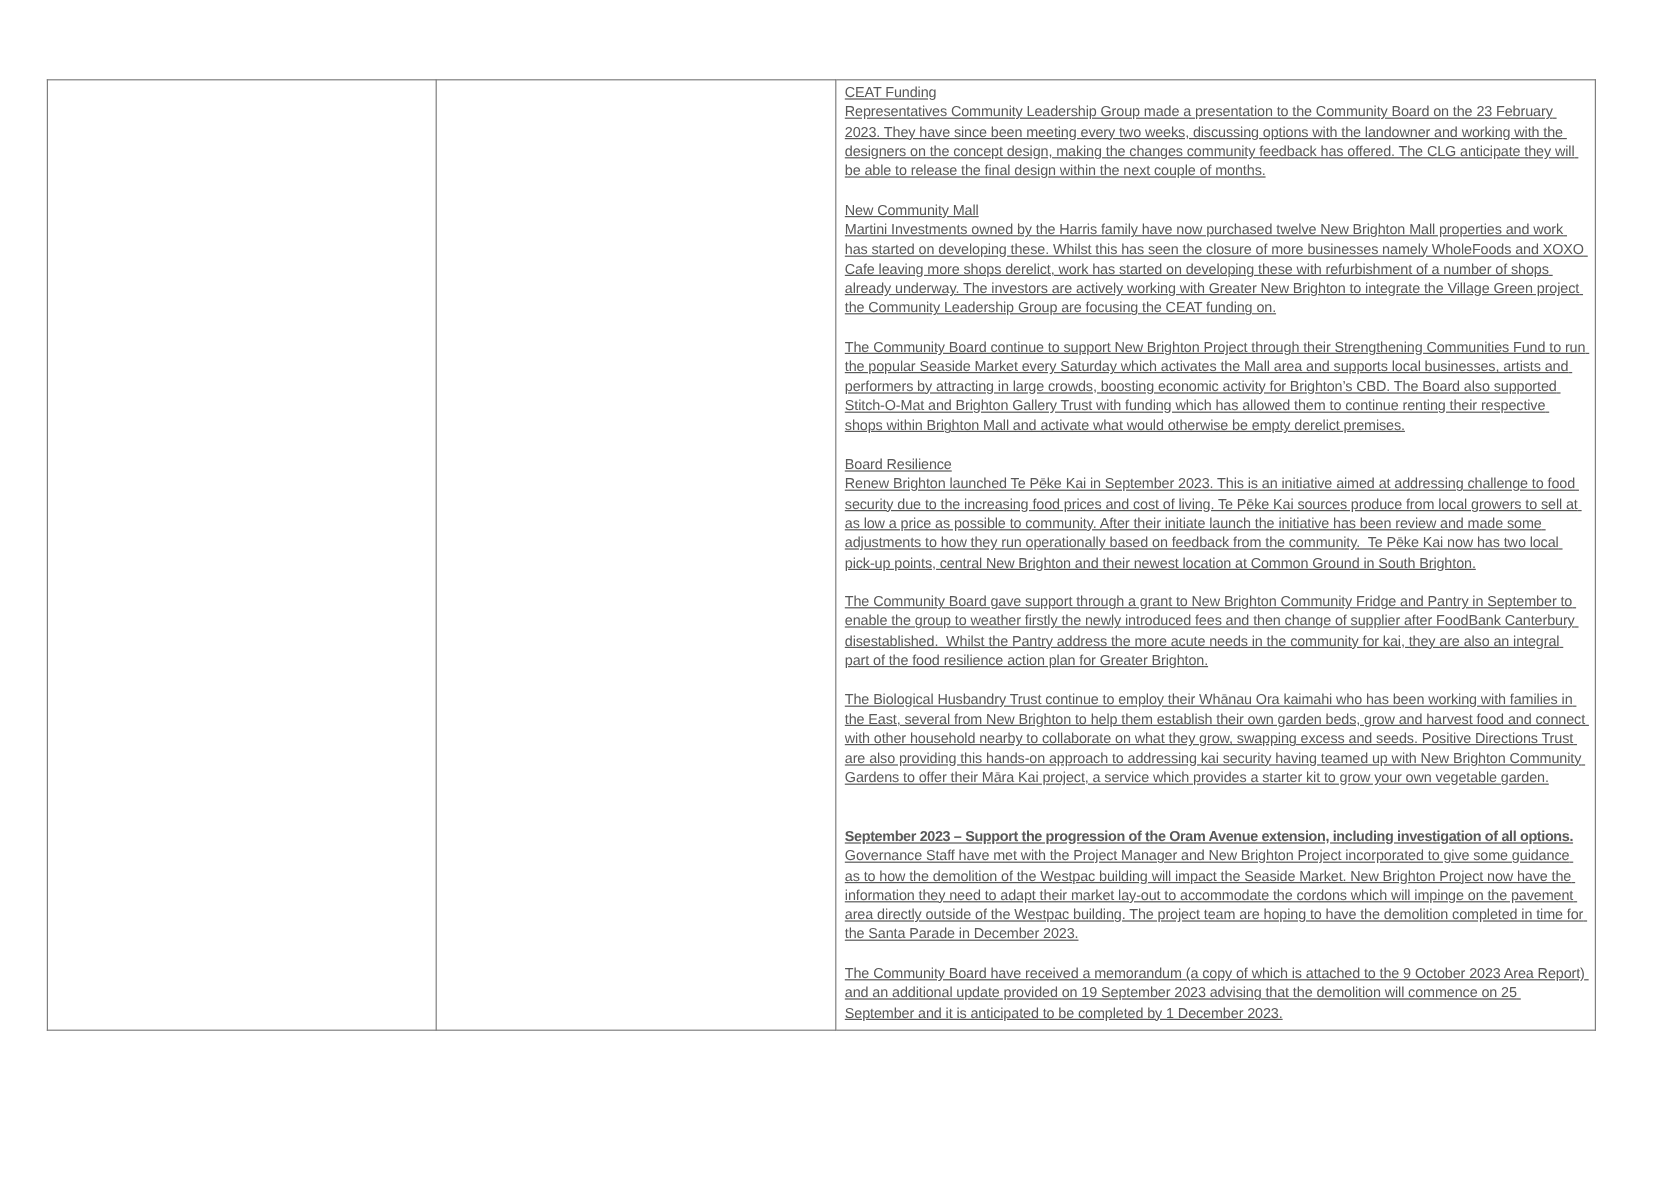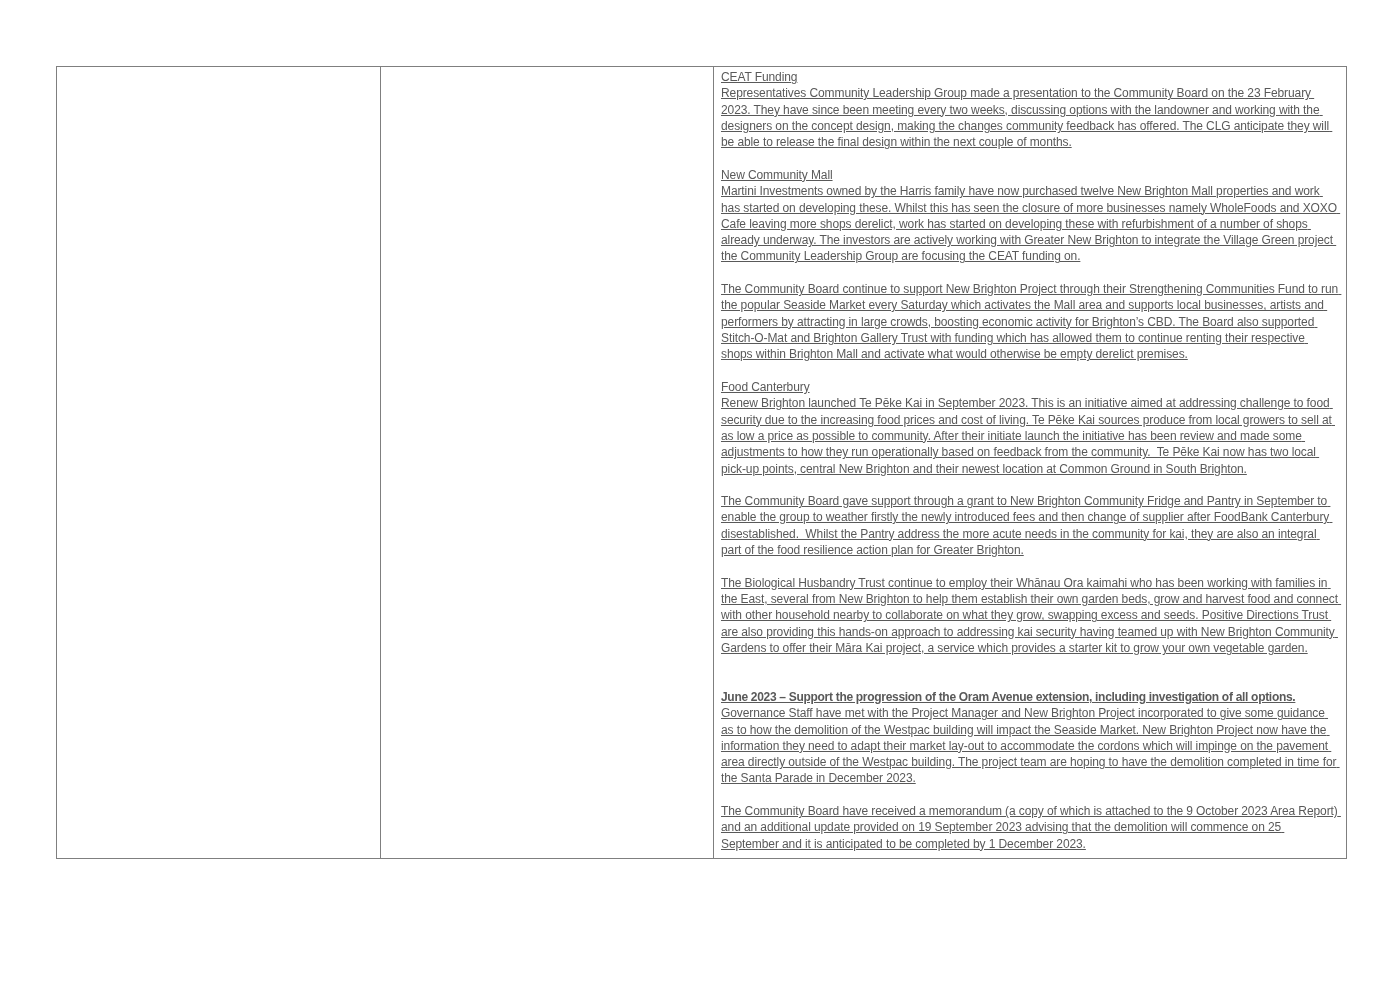--- a/index.html
+++ b/index.html
@@ -5,21 +5,21 @@
   * { margin: 0; padding: 0; box-sizing: border-box; }
   html, body {
     width: 1398px; height: 989px;
     background: #ffffff;
     font-family: "Liberation Sans", "DejaVu Sans", sans-serif;
     overflow: hidden;
   }
   .page { position: relative; width: 1398px; height: 989px; background: #ffffff; }
   table.report-table {
     position: absolute;
-    left: 56px; top: 66px;
+    left: 39px; top: 66px;
     width: 1290px; height: 679px;
     border-collapse: collapse;
     table-layout: fixed;
   }
   td {
     border: 1px solid #7f7f7f;
     vertical-align: top;
     background: #ffffff;
   }
   col.c1 { width: 324px; }
@@ -54,28 +54,28 @@
         <td></td>
         <td id="content-cell">
             <div class="heading-u">CEAT Funding</div>
             <div class="para">Representatives Community Leadership Group made a presentation to the Community Board on the 23 February 2023. They have since been meeting every two weeks, discussing options with the landowner and working with the designers on the concept design, making the changes community feedback has offered. The CLG anticipate they will be able to release the final design within the next couple of months.</div>
             <div class="spacer" style="height: 16.32px;"></div>
             <div class="heading-u">New Community Mall</div>
             <div class="para">Martini Investments owned by the Harris family have now purchased twelve New Brighton Mall properties and work has started on developing these. Whilst this has seen the closure of more businesses namely WholeFoods and XOXO Cafe leaving more shops derelict, work has started on developing these with refurbishment of a number of shops already underway. The investors are actively working with Greater New Brighton to integrate the Village Green project the Community Leadership Group are focusing the CEAT funding on.</div>
             <div class="spacer" style="height: 16.32px;"></div>
             <div class="para">The Community Board continue to support New Brighton Project through their Strengthening Communities Fund to run the popular Seaside Market every Saturday which activates the Mall area and supports local businesses, artists and performers by attracting in large crowds, boosting economic activity for Brighton’s CBD. The Board also supported Stitch-O-Mat and Brighton Gallery Trust with funding which has allowed them to continue renting their respective shops within Brighton Mall and activate what would otherwise be empty derelict premises.</div>
             <div class="spacer" style="height: 16.32px;"></div>
-            <div class="heading-u">Food Canterbury</div>
+            <div class="heading-u">Board Resilience</div>
             <div class="para">Renew Brighton launched Te Pēke Kai in September 2023. This is an initiative aimed at addressing challenge to food security due to the increasing food prices and cost of living. Te Pēke Kai sources produce from local growers to sell at as low a price as possible to community. After their initiate launch the initiative has been review and made some adjustments to how they run operationally based on feedback from the community.  Te Pēke Kai now has two local pick-up points, central New Brighton and their newest location at Common Ground in South Brighton.</div>
             <div class="spacer" style="height: 16.32px;"></div>
             <div class="para">The Community Board gave support through a grant to New Brighton Community Fridge and Pantry in September to enable the group to weather firstly the newly introduced fees and then change of supplier after FoodBank Canterbury disestablished.  Whilst the Pantry address the more acute needs in the community for kai, they are also an integral part of the food resilience action plan for Greater Brighton.</div>
             <div class="spacer" style="height: 16.32px;"></div>
             <div class="para">The Biological Husbandry Trust continue to employ their Whānau Ora kaimahi who has been working with families in the East, several from New Brighton to help them establish their own garden beds, grow and harvest food and connect with other household nearby to collaborate on what they grow, swapping excess and seeds. Positive Directions Trust are also providing this hands-on approach to addressing kai security having teamed up with New Brighton Community Gardens to offer their Māra Kai project, a service which provides a starter kit to grow your own vegetable garden.</div>
             <div class="spacer" style="height: 32.64px;"></div>
-            <div class="heading-b">June 2023 – Support the progression of the Oram Avenue extension, including investigation of all options.</div>
+            <div class="heading-b">September 2023 – Support the progression of the Oram Avenue extension, including investigation of all options.</div>
             <div class="para">Governance Staff have met with the Project Manager and New Brighton Project incorporated to give some guidance as to how the demolition of the Westpac building will impact the Seaside Market. New Brighton Project now have the information they need to adapt their market lay-out to accommodate the cordons which will impinge on the pavement area directly outside of the Westpac building. The project team are hoping to have the demolition completed in time for the Santa Parade in December 2023.</div>
             <div class="spacer" style="height: 16.32px;"></div>
             <div class="para">The Community Board have received a memorandum (a copy of which is attached to the 9 October 2023 Area Report) and an additional update provided on 19 September 2023 advising that the demolition will commence on 25 September and it is anticipated to be completed by 1 December 2023.</div>
           </td>
       </tr>
     </tbody>
   </table>
 </div>
 
 </body></html>

